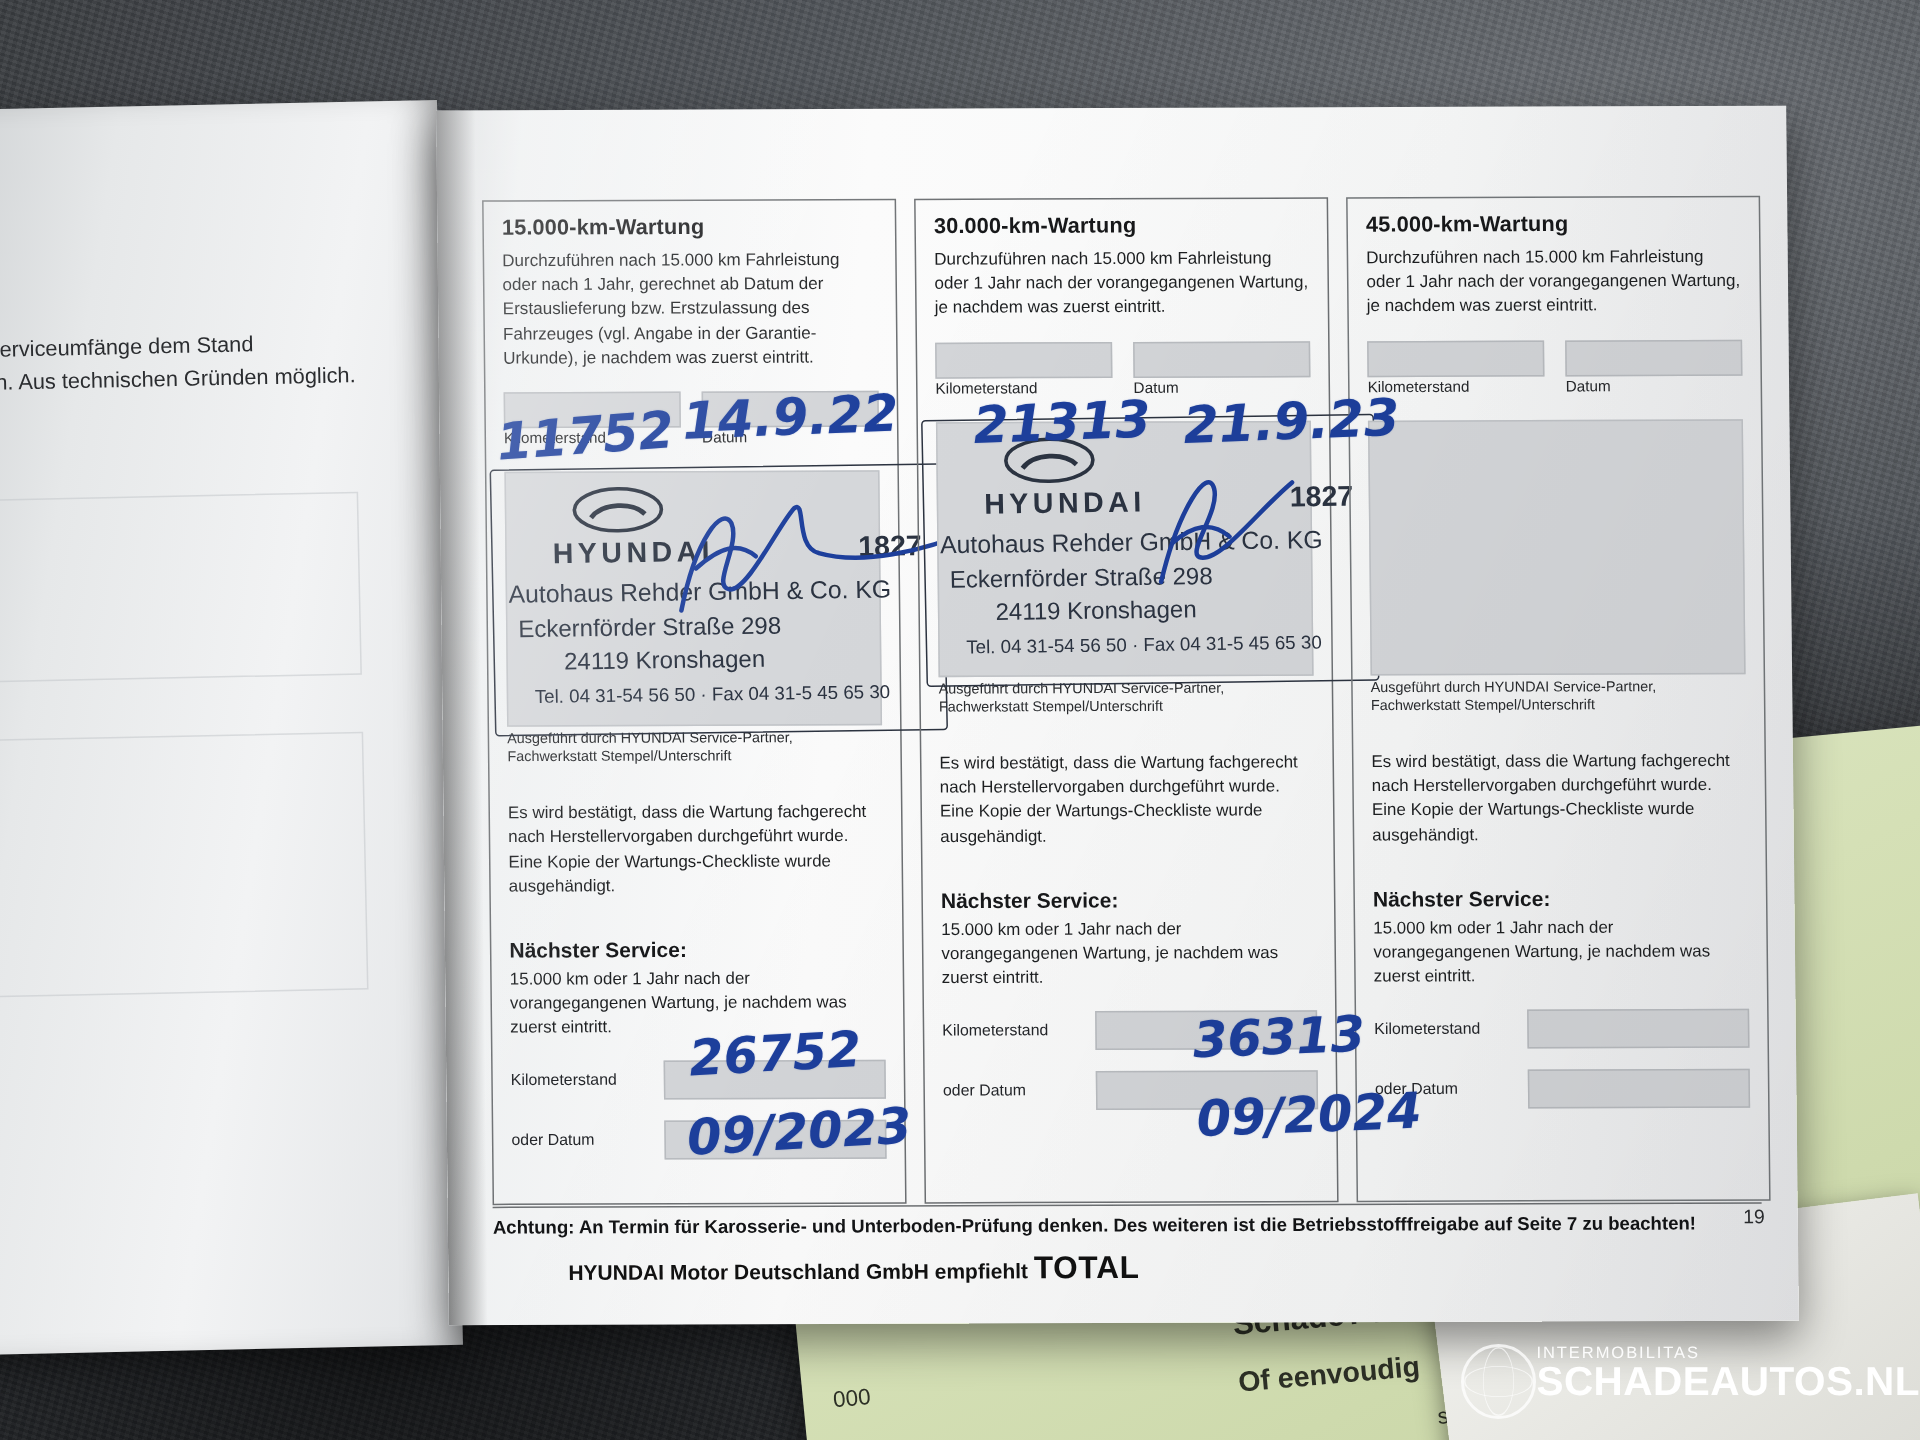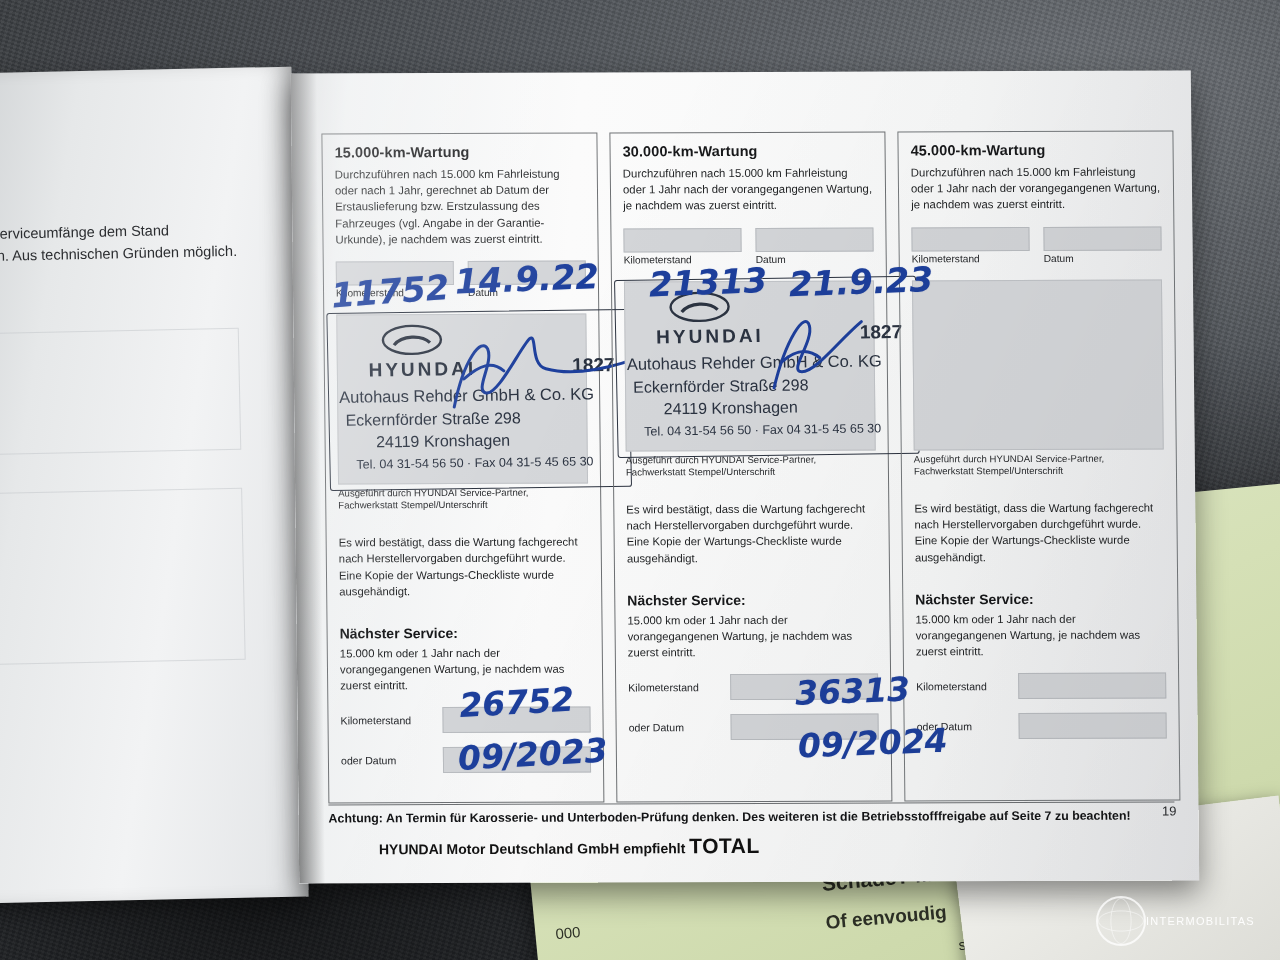--- a/index.html
+++ b/index.html
@@ -176,21 +176,21 @@
     transform:rotate(-3deg);
     text-shadow:0 0 1px rgba(29,63,156,.35);
   }
   .sig{
     position:absolute;pointer-events:none;
   }
   .sig path{fill:none;stroke:#1d3f9c;stroke-width:3;stroke-linecap:round;}
 
   
   #wm{
-    position:absolute;right:25px;bottom:14px;display:flex;align-items:center;
+    position:absolute;right:0;bottom:14px;display:flex;
     color:#ffffff;
   }
   #wm .globe{
     width:46px;height:46px;border-radius:50%;
     border:2px solid rgba(255,255,255,.85);
     position:relative;opacity:.9;
   }
   #wm .globe:before,#wm .globe:after{
     content:"";position:absolute;inset:0;border-radius:50%;
     border:1.5px solid rgba(255,255,255,.75);
@@ -389,14 +389,15 @@
   <div class="hw" style="left:160px;top:662px;font-size:33px;transform:rotate(-3deg);">09/2023</div>
 
   <div class="hw" style="left:498px;top:600px;font-size:33px;transform:rotate(-2deg);">36313</div>
   <div class="hw" style="left:500px;top:652px;font-size:33px;transform:rotate(-2deg);">09/2024</div>
 </div>
 
 <div id="wm">
   <div class="globe"></div>
   <div class="wtxt">
     <div class="t1">INTERMOBILITAS</div>
+    <div class="t2">SCHADEAUTOS.NL</div>
   </div>
 </div>
 
 </body></html>

